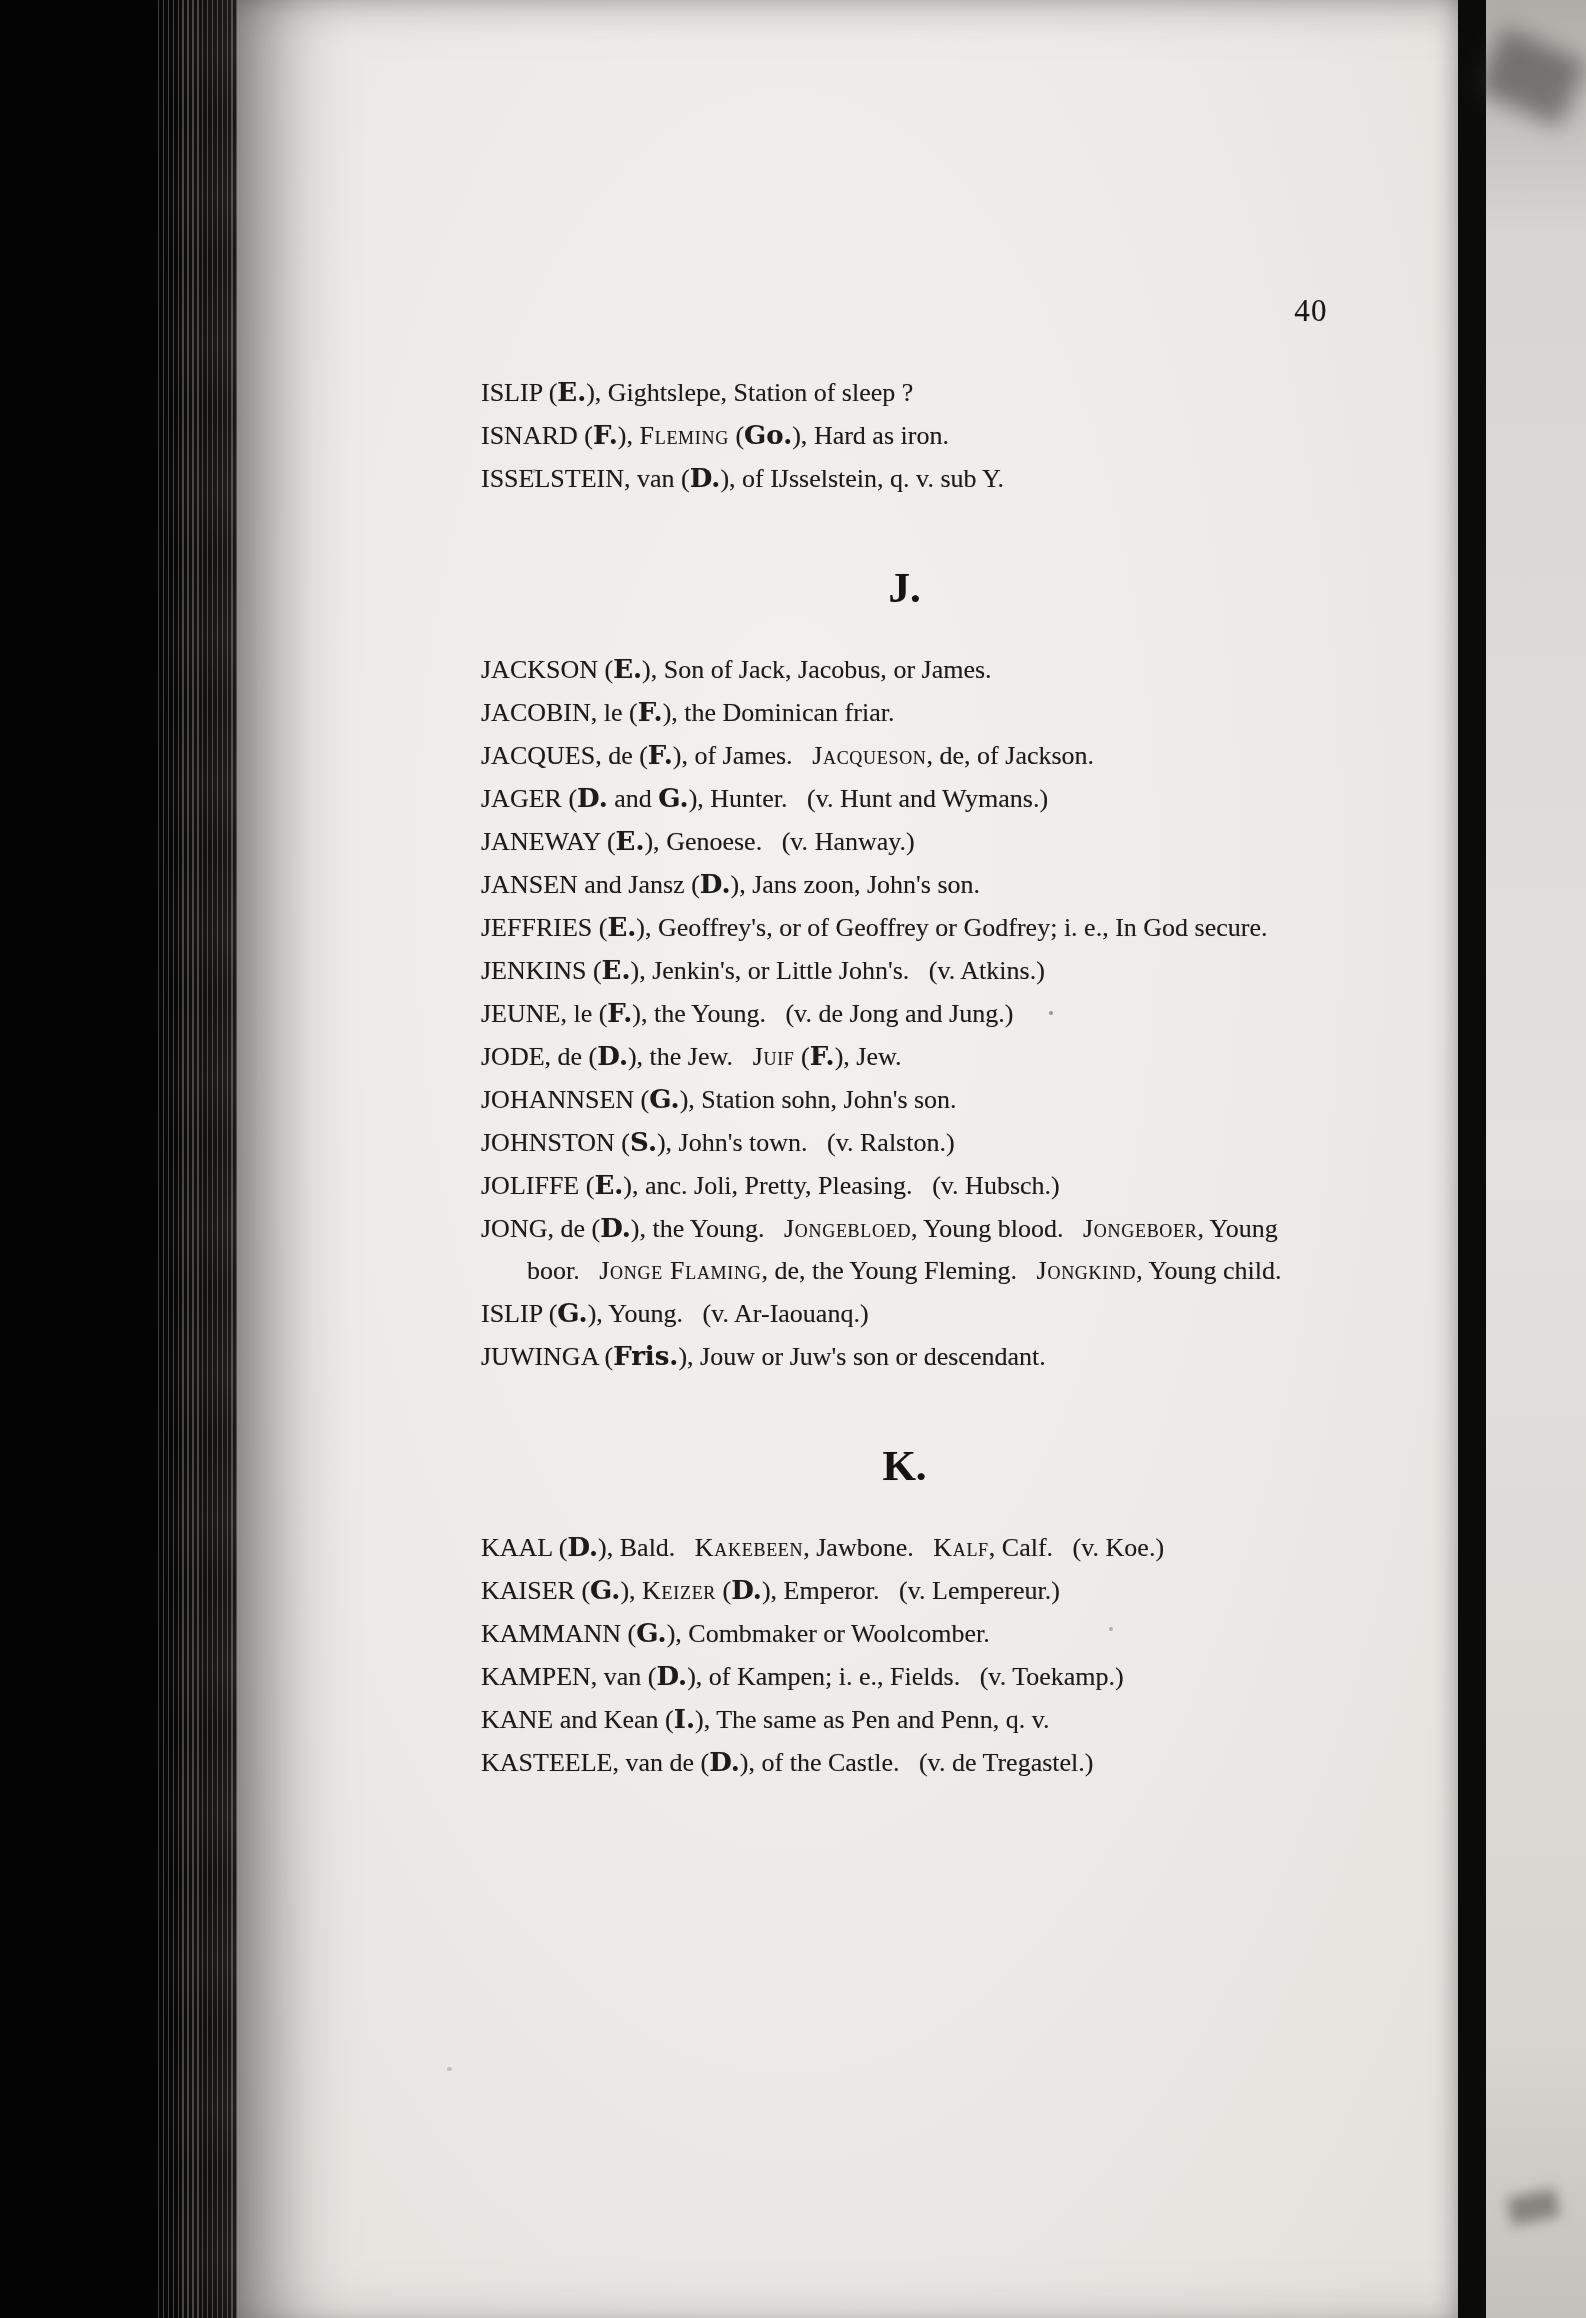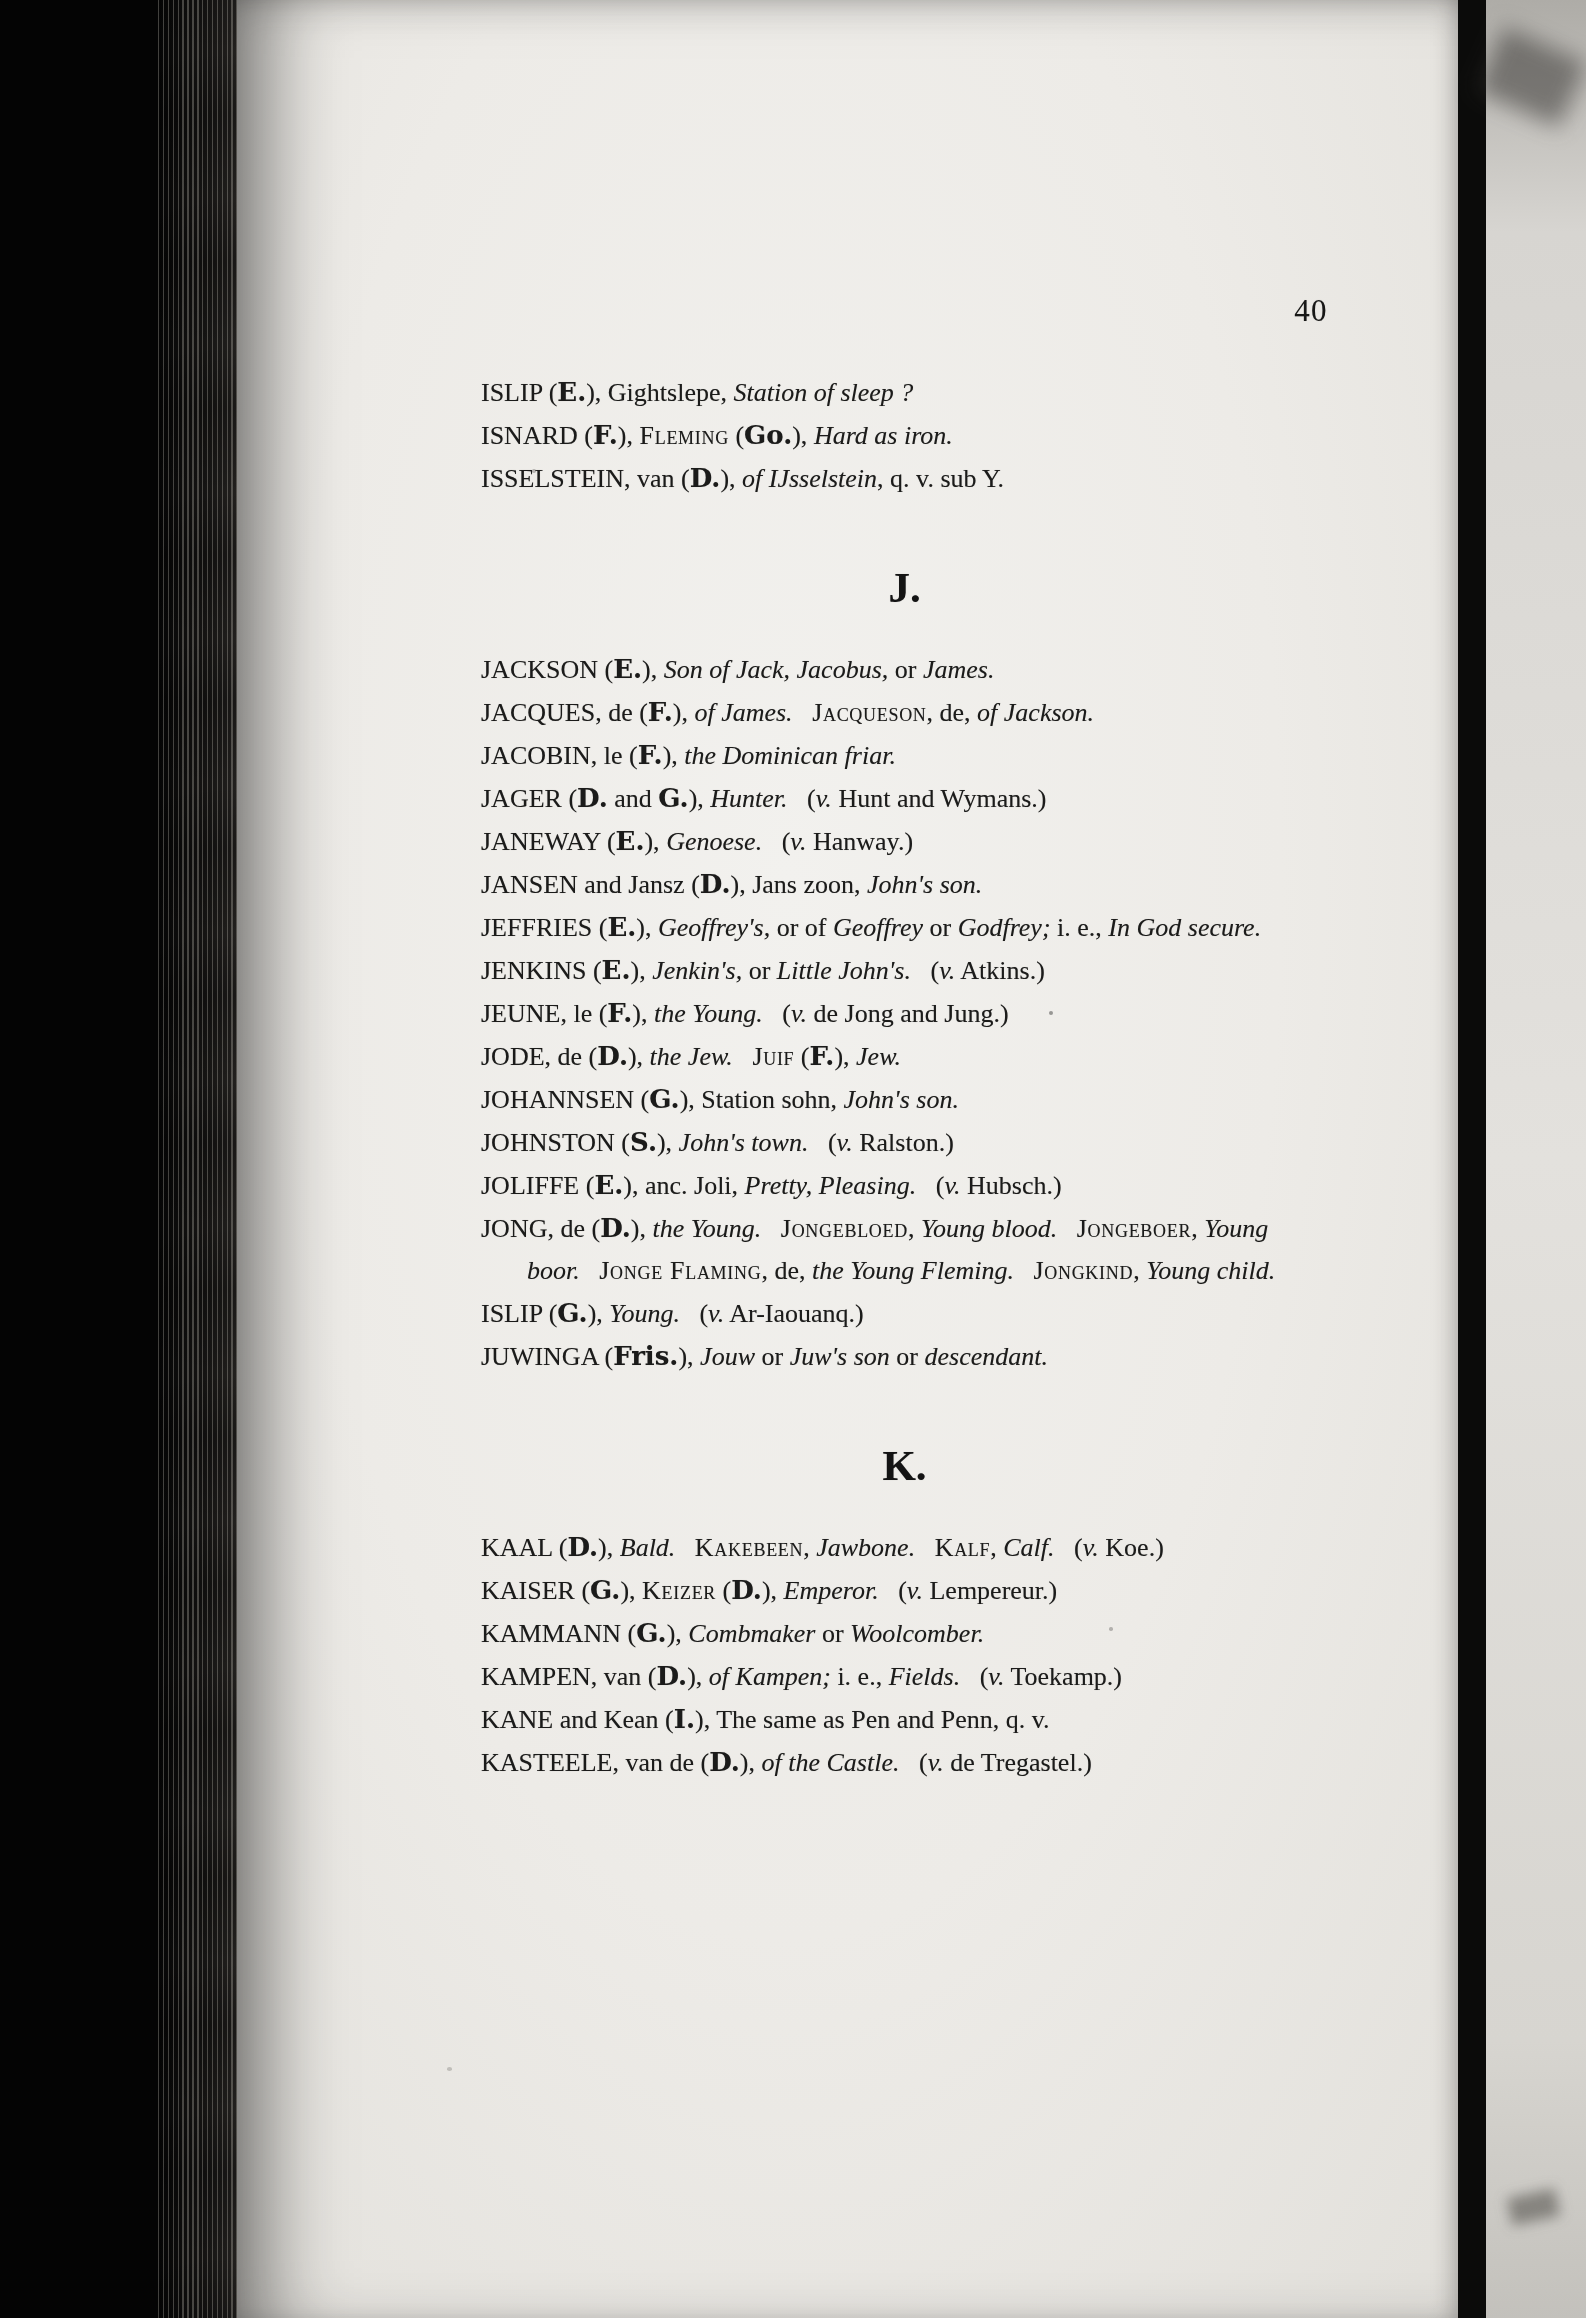--- a/index.html
+++ b/index.html
@@ -38,43 +38,43 @@
   .s4{left:447px;top:2067px;width:4.9px;height:3.5px;background:rgba(45,44,42,0.22);}
 
   
   .content{position:absolute;left:244px;top:293px;width:847px;}
   .page-number{text-align:right;font-size:31px;line-height:35px;color:#171716;
     letter-spacing:1.4px;margin-bottom:43px;text-shadow:0 0 0.7px rgba(20,20,20,0.35);}
   .entry{font-size:26px;line-height:42px;color:#1b1b1a;margin:0;
     padding-left:46px;text-indent:-46px;text-shadow:0 0 0.7px rgba(25,25,24,0.35);}
   .section-heading{text-align:center;font-size:43px;line-height:49px;font-weight:bold;
     color:#141414;margin:63px 0 36px;text-shadow:0 0 0.7px rgba(20,20,20,0.4);}
-  .seg-it{font-style:italic;}
+  .seg-it{}
   .seg-sc{font-variant:small-caps;letter-spacing:0.7px;}
   .seg-bl{font-weight:bold;font-family:"DejaVu Serif",serif;}
 </style>
 </head>
 <body>
 
 <div class="scan">
   <div class="binding">
     <div class="page-edges"></div>
   </div>
 
   <div class="page">
     <div class="content">
       <div class="page-number">40</div>
       <div class="text-block">
           <p class="entry"><span class="seg-rm">ISLIP (</span><span class="seg-bl">E.</span><span class="seg-rm">), Gightslepe, </span><span class="seg-it">Station of sleep ?</span></p>
           <p class="entry"><span class="seg-rm">ISNARD (</span><span class="seg-bl">F.</span><span class="seg-rm">), </span><span class="seg-sc">Fleming</span><span class="seg-rm"> (</span><span class="seg-bl">Go.</span><span class="seg-rm">), </span><span class="seg-it">Hard as iron.</span></p>
           <p class="entry"><span class="seg-rm">ISSELSTEIN, van (</span><span class="seg-bl">D.</span><span class="seg-rm">), </span><span class="seg-it">of IJsselstein</span><span class="seg-rm">, q. v. sub Y.</span></p>
           <div class="section-heading">J.</div>
           <p class="entry"><span class="seg-rm">JACKSON (</span><span class="seg-bl">E.</span><span class="seg-rm">), </span><span class="seg-it">Son of Jack, Jacobus,</span><span class="seg-rm"> or </span><span class="seg-it">James.</span></p>
+          <p class="entry"><span class="seg-rm">JACOBIN, le (</span><span class="seg-bl">F.</span><span class="seg-rm">), </span><span class="seg-it">the Dominican friar.</span></p>
           <p class="entry"><span class="seg-rm">JACQUES, de (</span><span class="seg-bl">F.</span><span class="seg-rm">), </span><span class="seg-it">of James.</span><span class="seg-rm">  </span><span class="seg-sc">Jacqueson</span><span class="seg-rm">, de, </span><span class="seg-it">of Jackson.</span></p>
-          <p class="entry"><span class="seg-rm">JACOBIN, le (</span><span class="seg-bl">F.</span><span class="seg-rm">), </span><span class="seg-it">the Dominican friar.</span></p>
           <p class="entry"><span class="seg-rm">JAGER (</span><span class="seg-bl">D.</span><span class="seg-rm"> and </span><span class="seg-bl">G.</span><span class="seg-rm">), </span><span class="seg-it">Hunter.</span><span class="seg-rm">  (</span><span class="seg-it">v.</span><span class="seg-rm"> Hunt and Wymans.)</span></p>
           <p class="entry"><span class="seg-rm">JANEWAY (</span><span class="seg-bl">E.</span><span class="seg-rm">), </span><span class="seg-it">Genoese.</span><span class="seg-rm">  (</span><span class="seg-it">v.</span><span class="seg-rm"> Hanway.)</span></p>
           <p class="entry"><span class="seg-rm">JANSEN and Jansz (</span><span class="seg-bl">D.</span><span class="seg-rm">), Jans zoon, </span><span class="seg-it">John's son.</span></p>
           <p class="entry"><span class="seg-rm">JEFFRIES (</span><span class="seg-bl">E.</span><span class="seg-rm">), </span><span class="seg-it">Geoffrey's,</span><span class="seg-rm"> or of </span><span class="seg-it">Geoffrey</span><span class="seg-rm"> or </span><span class="seg-it">Godfrey;</span><span class="seg-rm"> i. e., </span><span class="seg-it">In God secure.</span></p>
           <p class="entry"><span class="seg-rm">JENKINS (</span><span class="seg-bl">E.</span><span class="seg-rm">), </span><span class="seg-it">Jenkin's,</span><span class="seg-rm"> or </span><span class="seg-it">Little John's.</span><span class="seg-rm">  (</span><span class="seg-it">v.</span><span class="seg-rm"> Atkins.)</span></p>
           <p class="entry"><span class="seg-rm">JEUNE, le (</span><span class="seg-bl">F.</span><span class="seg-rm">), </span><span class="seg-it">the Young.</span><span class="seg-rm">  (</span><span class="seg-it">v.</span><span class="seg-rm"> de Jong and Jung.)</span></p>
           <p class="entry"><span class="seg-rm">JODE, de (</span><span class="seg-bl">D.</span><span class="seg-rm">), </span><span class="seg-it">the Jew.</span><span class="seg-rm">  </span><span class="seg-sc">Juif</span><span class="seg-rm"> (</span><span class="seg-bl">F.</span><span class="seg-rm">), </span><span class="seg-it">Jew.</span></p>
           <p class="entry"><span class="seg-rm">JOHANNSEN (</span><span class="seg-bl">G.</span><span class="seg-rm">), Station sohn, </span><span class="seg-it">John's son.</span></p>
           <p class="entry"><span class="seg-rm">JOHNSTON (</span><span class="seg-bl">S.</span><span class="seg-rm">), </span><span class="seg-it">John's town.</span><span class="seg-rm">  (</span><span class="seg-it">v.</span><span class="seg-rm"> Ralston.)</span></p>
           <p class="entry"><span class="seg-rm">JOLIFFE (</span><span class="seg-bl">E.</span><span class="seg-rm">), anc. Joli, </span><span class="seg-it">Pretty, Pleasing.</span><span class="seg-rm">  (</span><span class="seg-it">v.</span><span class="seg-rm"> Hubsch.)</span></p>

